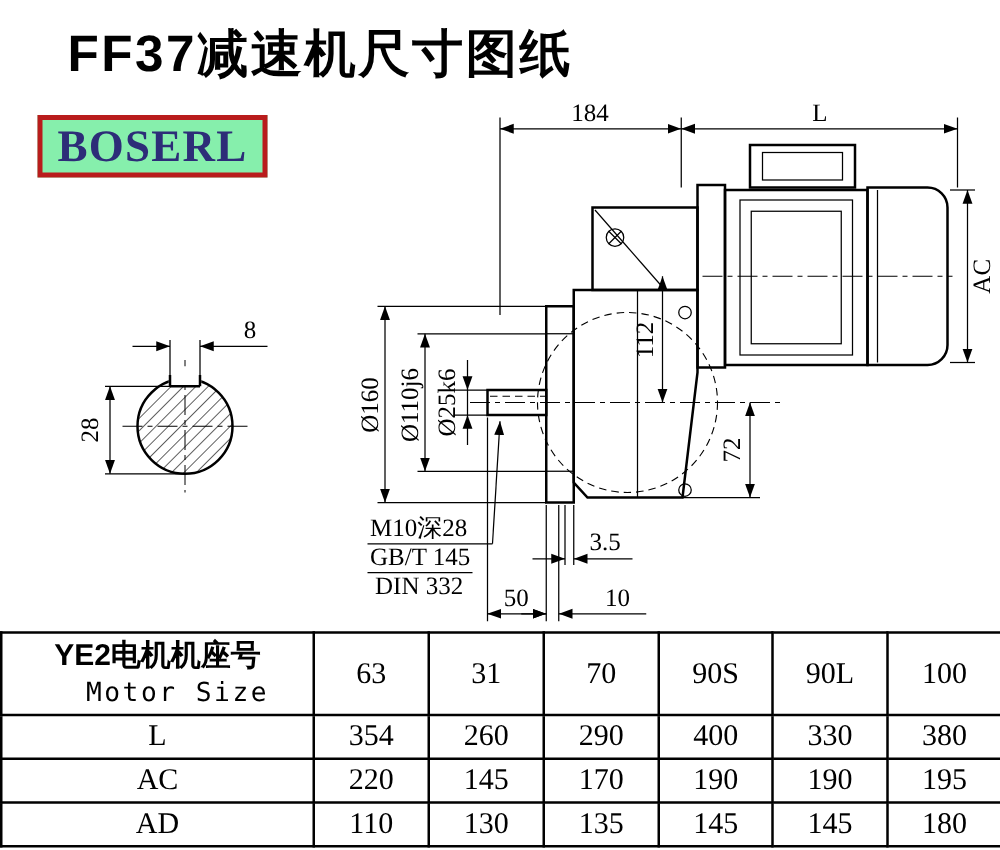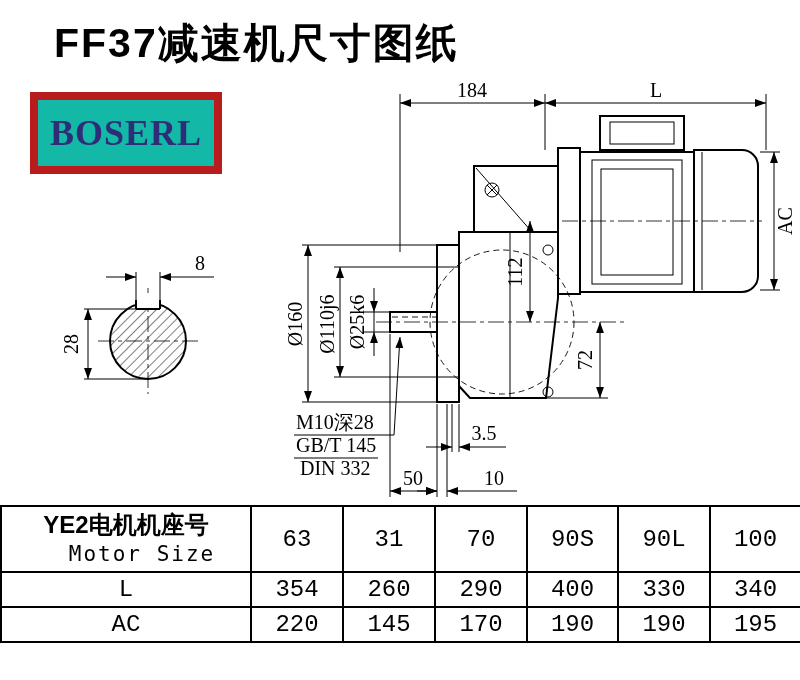--- a/index.html
+++ b/index.html
@@ -6,24 +6,24 @@
   body {
     width:800px; height:680px; position:relative; background:#fff;
     font-family:"Liberation Sans", sans-serif; overflow:hidden; color:#000;
   }
   .title {
     position:absolute; left:54px; top:16px;
     font-size:41px; font-weight:bold; letter-spacing:2px;
   }
   .logo {
     position:absolute; left:30px; top:92px;
-    border:8px solid #b91c1c; color:#2d2d78;
+    border:4px solid #b91c1c; color:#2d2d78;
     font-family:"Liberation Serif", serif; font-weight:bold;
-    font-size:36px; line-height:42px; padding:12px 12px; letter-spacing:1px;
-    background:#14b8a6;
+    font-size:36px; line-height:42px; padding:0 12px; letter-spacing:1px;
+    background:#86efac;
   }
   svg.drawing { position:absolute; left:0; top:0; }
   .o2  { stroke:#000; stroke-width:2; fill:none; }
   .thin{ stroke:#000; stroke-width:1; fill:none; }
   .cl  { stroke:#000; stroke-width:0.8; fill:none; stroke-dasharray:16 4 4 4; }
   .hid { stroke:#000; stroke-width:0.9; fill:none; stroke-dasharray:6 4; }
   .dim { stroke:#000; stroke-width:1; fill:none; marker-start:url(#arr); marker-end:url(#arr); }
   .dimE{ stroke:#000; stroke-width:1; fill:none; marker-end:url(#arr); }
   .dimS{ stroke:#000; stroke-width:1; fill:none; marker-start:url(#arr); }
   .dtxt{ font-family:"Liberation Serif", serif; font-size:20px; fill:#000; }
@@ -31,21 +31,21 @@
   table.spec {
     position:absolute; left:0; top:505px; width:800px;
     border-collapse:collapse; table-layout:fixed; background:#fff;
   }
   .spec th, .spec td {
     border:2px solid #000; text-align:center; vertical-align:middle;
     padding:0; font-weight:normal;
   }
   .spec tr.hrow { height:66px; }
   .spec tr.drow { height:35px; }
-  .cellnum { font-size:24px; font-family:Liberation Mono, monospace; }
+  .cellnum { font-size:24px; font-family:Liberation Serif, serif; }
   .cn   { font-size:24px; font-weight:bold; line-height:30px; }
   .mono { font-family:"DejaVu Sans Mono", monospace; font-size:21px; letter-spacing:2px; line-height:28px;margin-left:32px; }
 </style>
 </head>
 <body>
 
 <div class="title">FF37减速机尺寸图纸</div>
 <div class="logo">BOSERL</div>
 
 <svg class="drawing" width="800" height="505" viewBox="0 0 800 505">
@@ -205,25 +205,34 @@
       <th class="cellnum">90L</th>
       <th class="cellnum">100</th>
     </tr>
     <tr class="drow">
       <th class="cellnum">L</th>
       <td class="cellnum">354</td>
       <td class="cellnum">260</td>
       <td class="cellnum">290</td>
       <td class="cellnum">400</td>
       <td class="cellnum">330</td>
-      <td class="cellnum">340</td>
+      <td class="cellnum">380</td>
     </tr>
     <tr class="drow">
       <th class="cellnum">AC</th>
       <td class="cellnum">220</td>
       <td class="cellnum">145</td>
       <td class="cellnum">170</td>
       <td class="cellnum">190</td>
       <td class="cellnum">190</td>
       <td class="cellnum">195</td>
     </tr>
+    <tr class="drow">
+      <th class="cellnum">AD</th>
+      <td class="cellnum">110</td>
+      <td class="cellnum">130</td>
+      <td class="cellnum">135</td>
+      <td class="cellnum">145</td>
+      <td class="cellnum">145</td>
+      <td class="cellnum">180</td>
+    </tr>
   </tbody>
 </table>
 
 </body></html>

